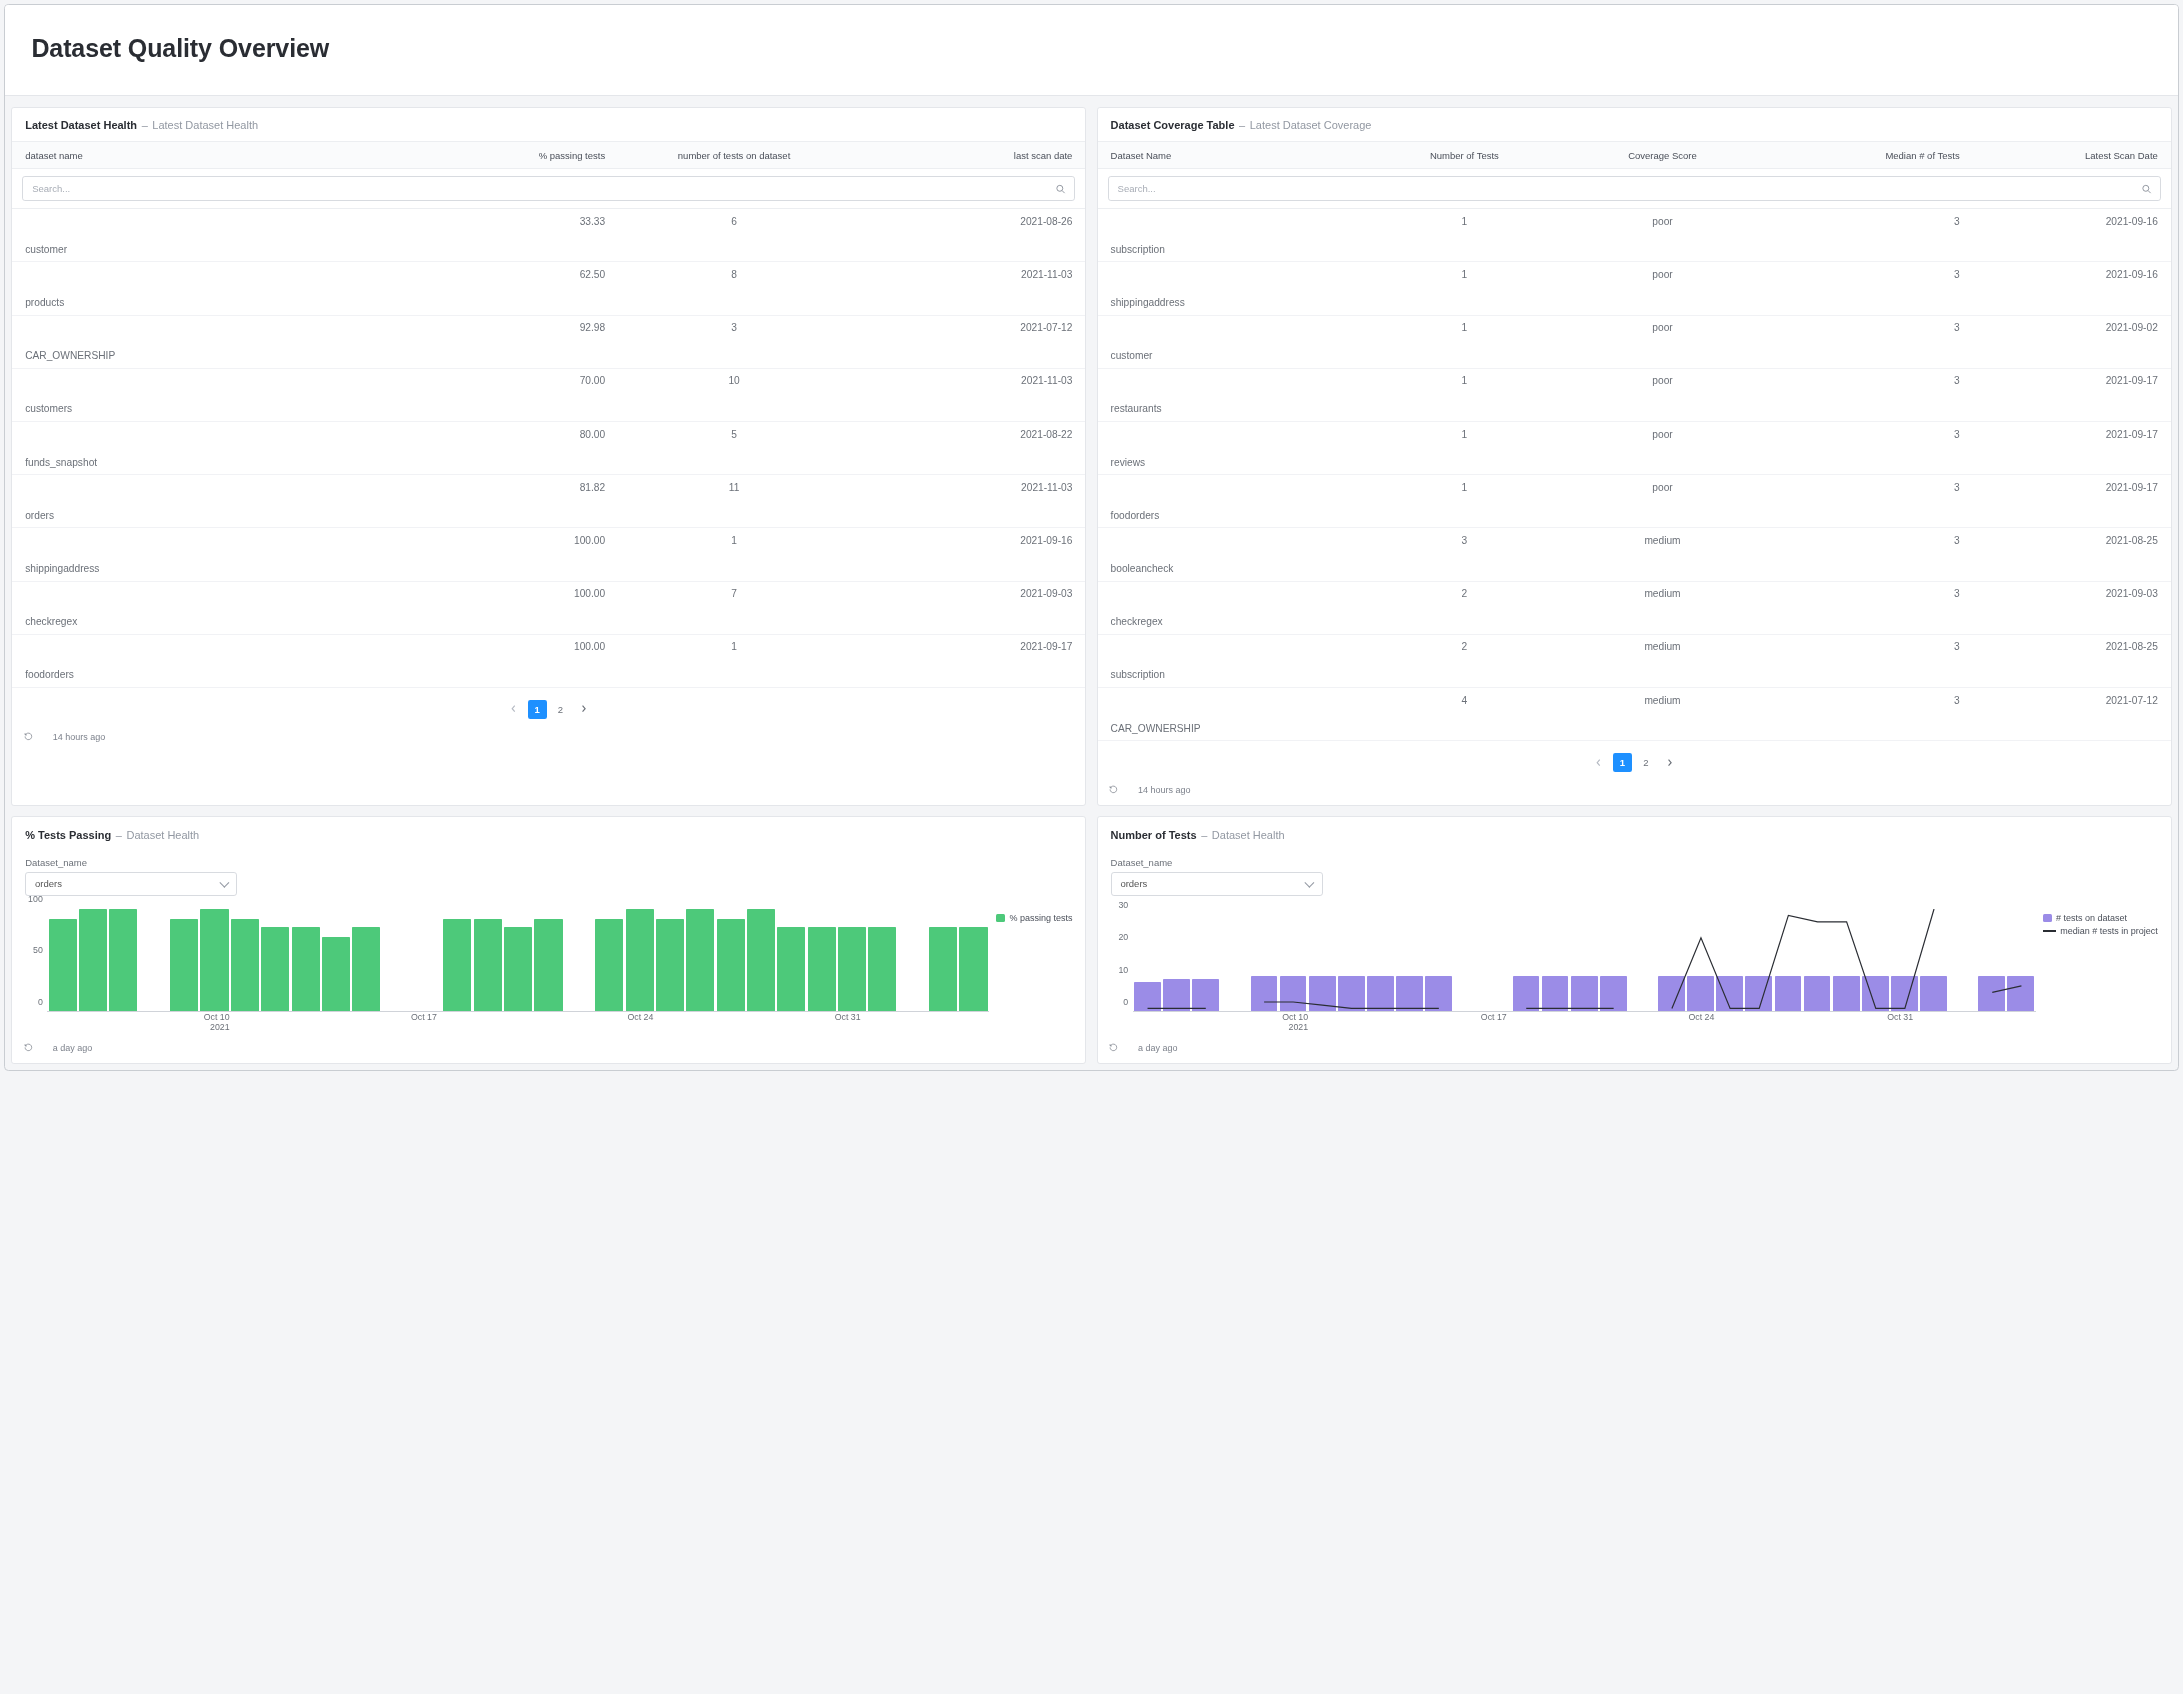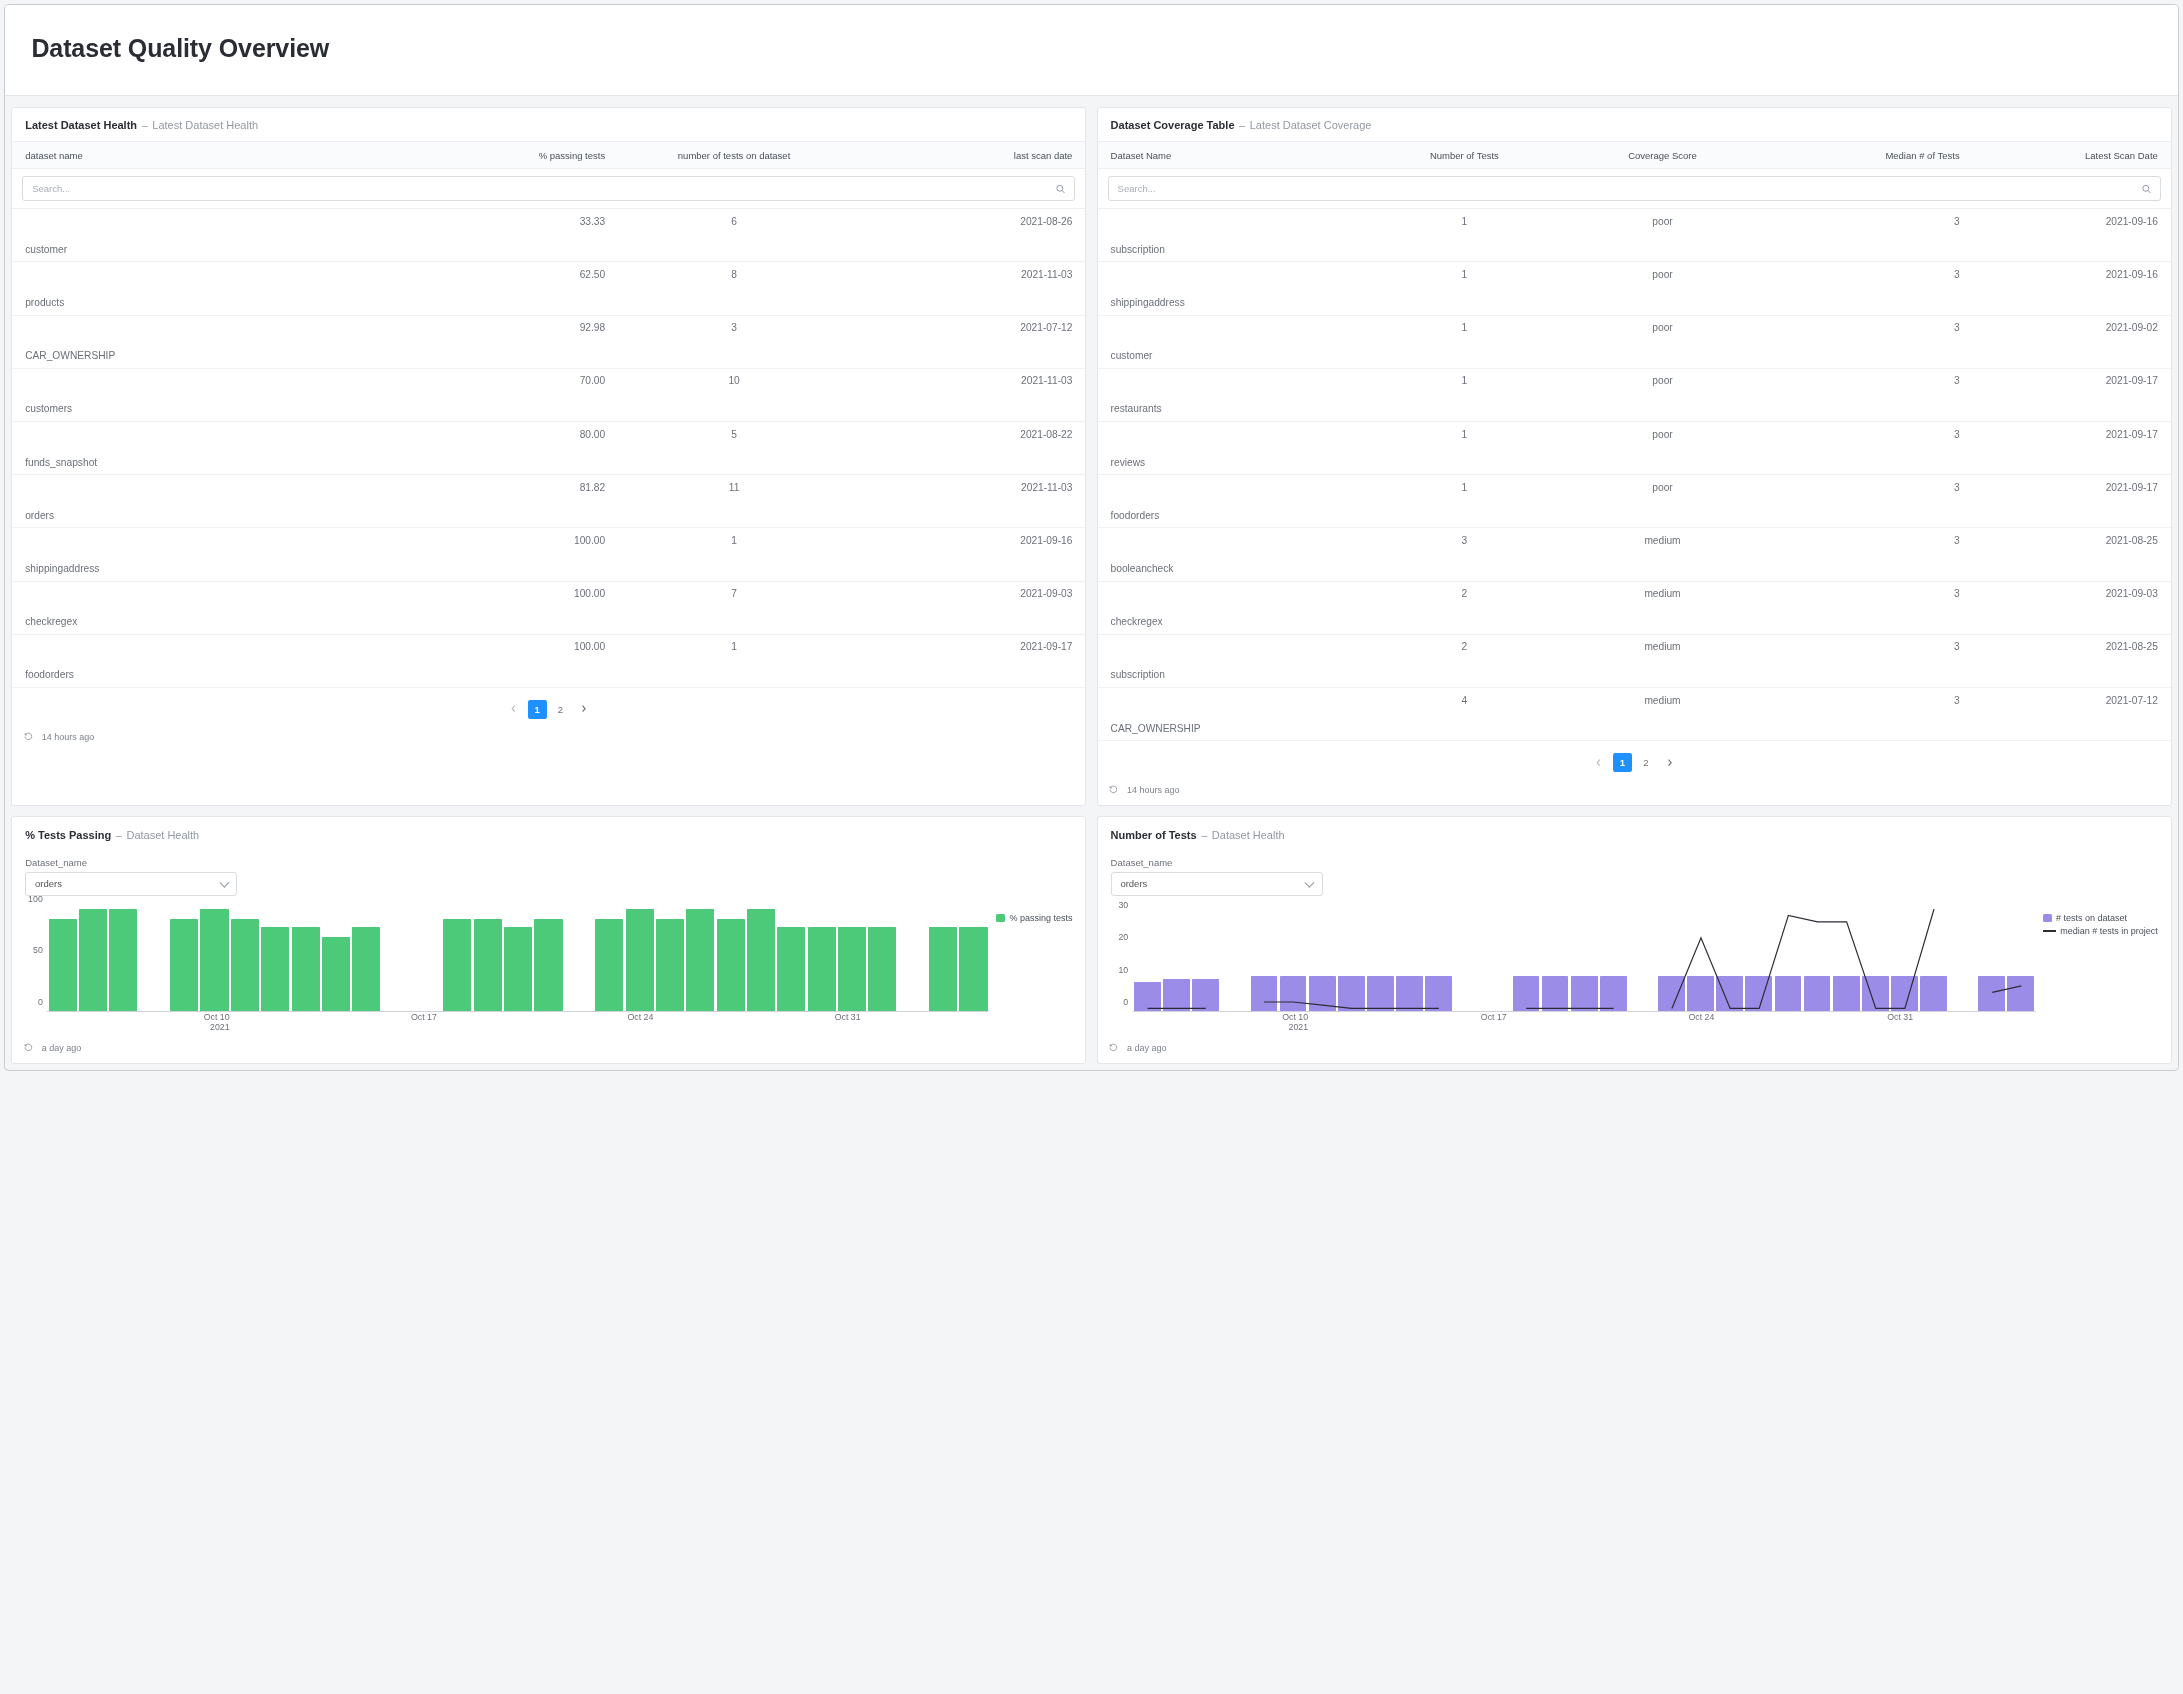--- a/index.html
+++ b/index.html
@@ -111,21 +111,21 @@
     cursor: pointer;
   }
   .pg-btn.active { background: #1e90ff; color: #fff; font-weight: 600; }
   .pg-arrow svg { width: 7.3px; height: 7.3px; }
   .panel-foot {
     padding: 7.3px 11.7px 10.2px;
     font-size: 9px;
     color: #7d828c;
     display: flex;
     align-items: center;
-    gap: 9px;
+    gap: 20px;
   }
   .panel-foot svg { width: 8.8px; height: 8.8px; }
   
   .chart-body { padding: 5.8px 13px 2.9px; }
   .filter-label { font-size: 9.5px; color: #6b7078; margin-bottom: 4.4px; }
   .select-box {
     width: 212px;
     padding: 5.1px 8.8px;
     border: 0.7px solid #d8dbe0;
     border-radius: 2.9px;

